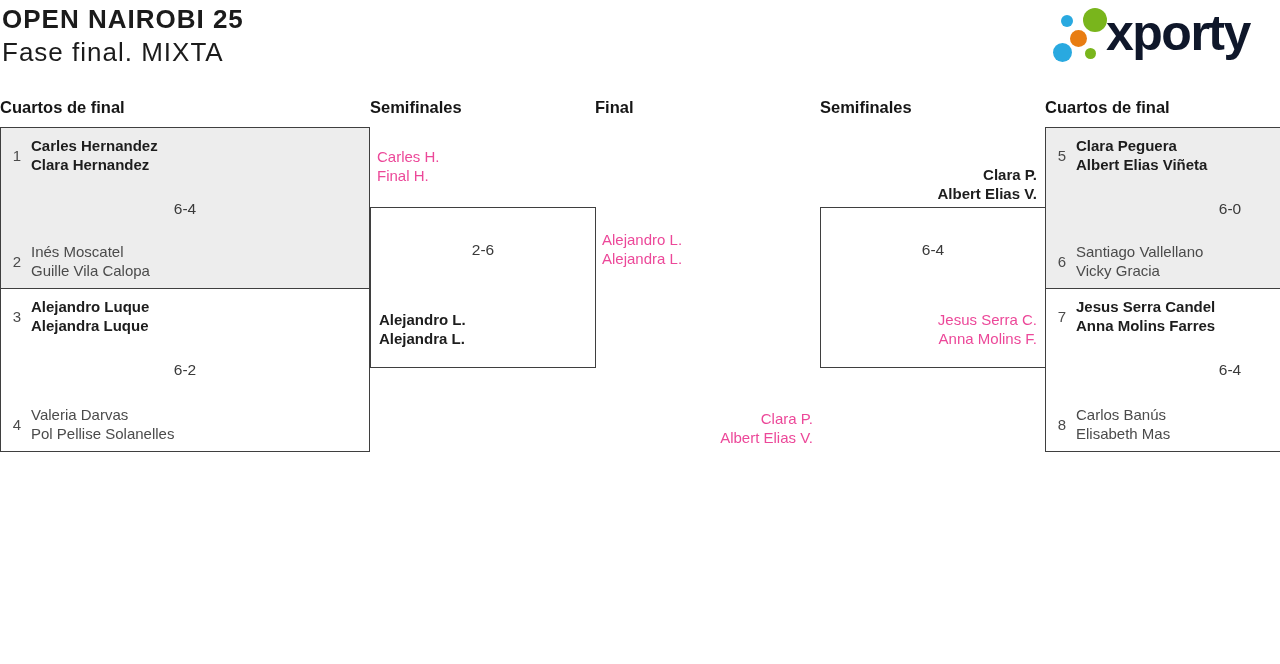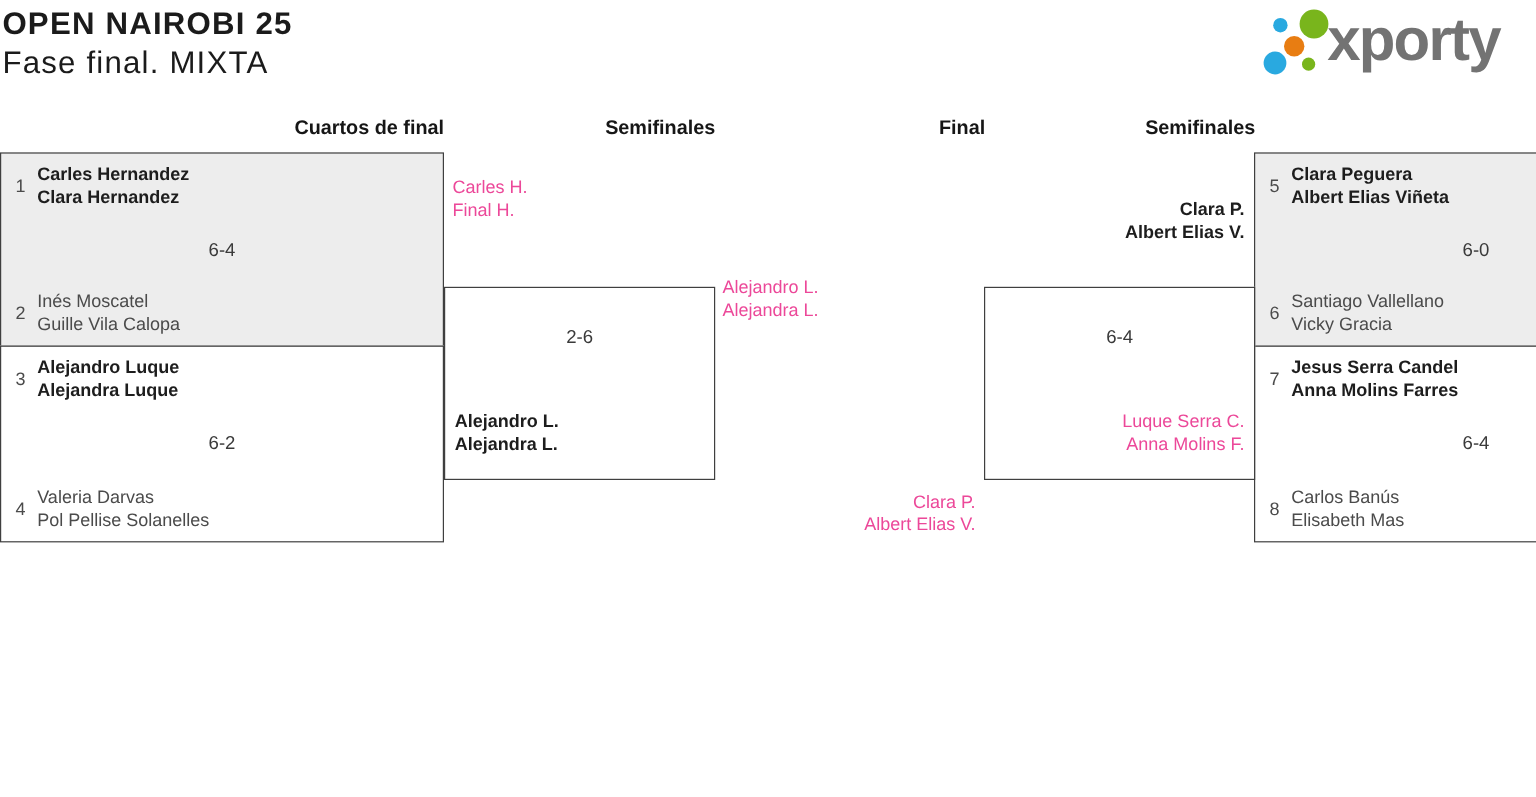--- a/index.html
+++ b/index.html
@@ -15,40 +15,40 @@
 
   
   .logo { position:absolute; left:1053px; top:8px; width:225px; height:70px; }
   .dot  { position:absolute; border-radius:50%; display:block; }
   .d1 { left:8px;  top:7px;  width:12px; height:12px; background:#29a9e0; }
   .d2 { left:30px; top:0;    width:24px; height:24px; background:#79b51c; }
   .d3 { left:17px; top:22px; width:17px; height:17px; background:#e87d12; }
   .d4 { left:0;    top:35px; width:19px; height:19px; background:#29a9e0; }
   .d5 { left:32px; top:40px; width:11px; height:11px; background:#79b51c; }
   .logo-text { position:absolute; left:53px; top:-4px; font-size:50px; font-weight:700;
-               letter-spacing:-1.5px; color:#737373; }
+               letter-spacing:-1.5px; color:#0f172a; }
 
   
   .round-h { position:absolute; top:97px; font-size:16.5px; font-weight:700;
-             color:#161616; text-align:right; white-space:nowrap; line-height:20px; }
+             color:#161616; text-align:left; white-space:nowrap; line-height:20px; }
 
   
   .mbox { position:absolute; width:370px; background:#fff; border:1px solid #3f3f3f; }
   .mbox.shaded { background:#ededed; }
   .slot { position:absolute; left:8px; right:8px; display:flex; align-items:center; }
   .slot.top { top:8px; }
   .slot.bottom { bottom:8px; }
   .seed { flex:0 0 16px; width:16px; text-align:center; font-size:15px; color:#4b4b4b; }
   .names { margin-left:6px; font-size:15px; line-height:19px; color:#4b4b4b; white-space:nowrap; }
   .names.winner { font-weight:700; color:#1d1d1d; }
   .qf-score { position:absolute; top:72px; left:0; right:0; text-align:center;
               font-size:15.5px; color:#3a3a3a; }
 
   
-  .sfbox { position:absolute; width:226px; height:161px; background:#fff; border:1px solid #3f3f3f;margin-top:32px; }
+  .sfbox { position:absolute; width:226px; height:161px; background:#fff; border:1px solid #3f3f3f; }
   .sf-score { position:absolute; top:33px; left:0; right:0; text-align:center;
               font-size:15.5px; color:#3a3a3a; }
   .sf-team { position:absolute; bottom:19px; font-size:15px; line-height:19px; white-space:nowrap; }
   .sf-team.l { left:8px; }
   .sf-team.r { right:8px; text-align:right; }
 
   
   .txt { position:absolute; font-size:15px; line-height:19px; color:#ec4899; white-space:nowrap; }
   .txt.bold { font-weight:700; color:#1d1d1d; }
   .txt.right { text-align:right;margin-top:18px; }
@@ -162,21 +162,21 @@
     </div>
   </div>
 
   <div class="txt bold right" style="right:243px;top:147px">
     <div>Clara P.</div>
     <div>Albert Elias V.</div>
   </div>
   <div class="sfbox" style="left:820px;top:207px">
     <div class="sf-score">6-4</div>
     <div class="sf-team r txt" style="position:absolute">
-      <div>Luque Serra C.</div>
+      <div>Jesus Serra C.</div>
       <div>Anna Molins F.</div>
     </div>
   </div>
 
   <div class="txt" style="left:602px;top:230px">
     <div>Alejandro L.</div>
     <div>Alejandra L.</div>
   </div>
   <div class="txt right" style="right:467px;top:391px">
     <div>Clara P.</div>

